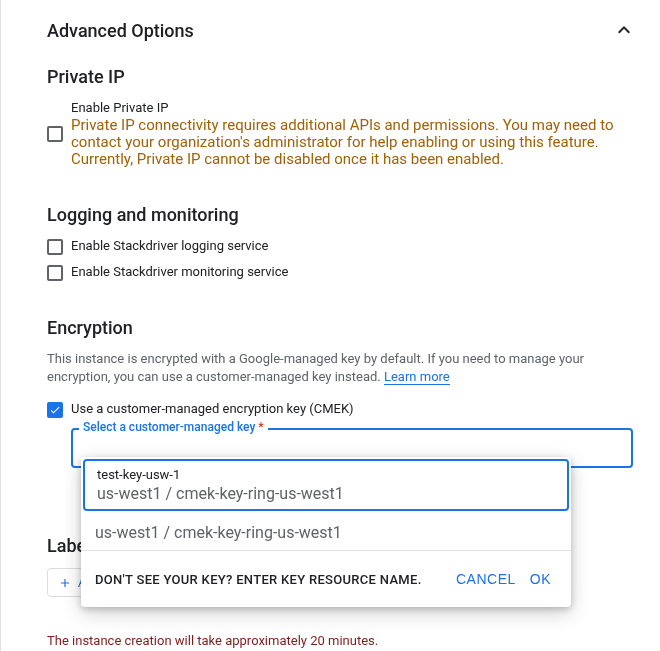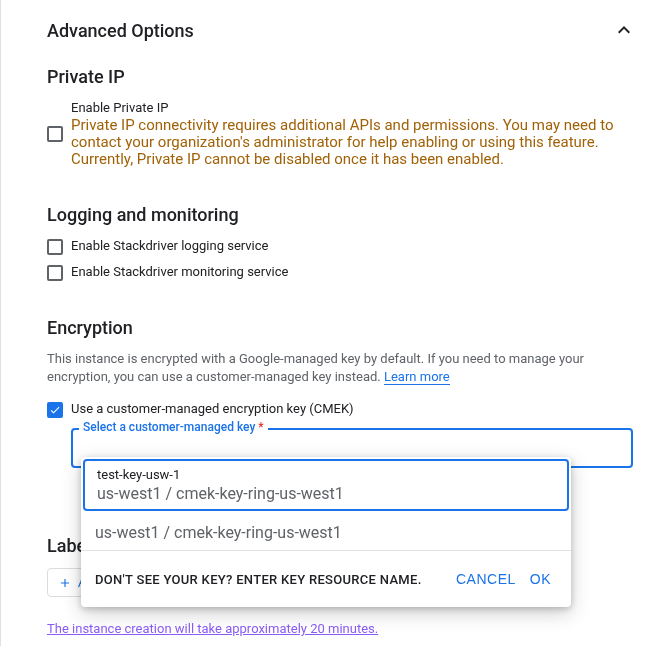--- a/index.html
+++ b/index.html
@@ -90,24 +90,23 @@
     border-radius: 4px;
     color: #1a73e8;
     font-weight: 500;
     font-size: 13px;
     background: #fff;
     cursor: pointer;
     letter-spacing: .25px;
   }
   .flat-btn .plus { fill: #1a73e8; width:14px; height:14px; }
   .footer-note {
-    margin-top: 24px;
+    margin-top: 36px;
     font-size: 13px;
-    color: #8b5cf6;
-    text-decoration: underline;
+    color: #7f1d1d;
   }
   
   .select-wrap {
     position: relative;
     margin: 10px 0 0 24px;
     width: 562px;
   }
   .select-label {
     position: absolute;
     top: -8px;

